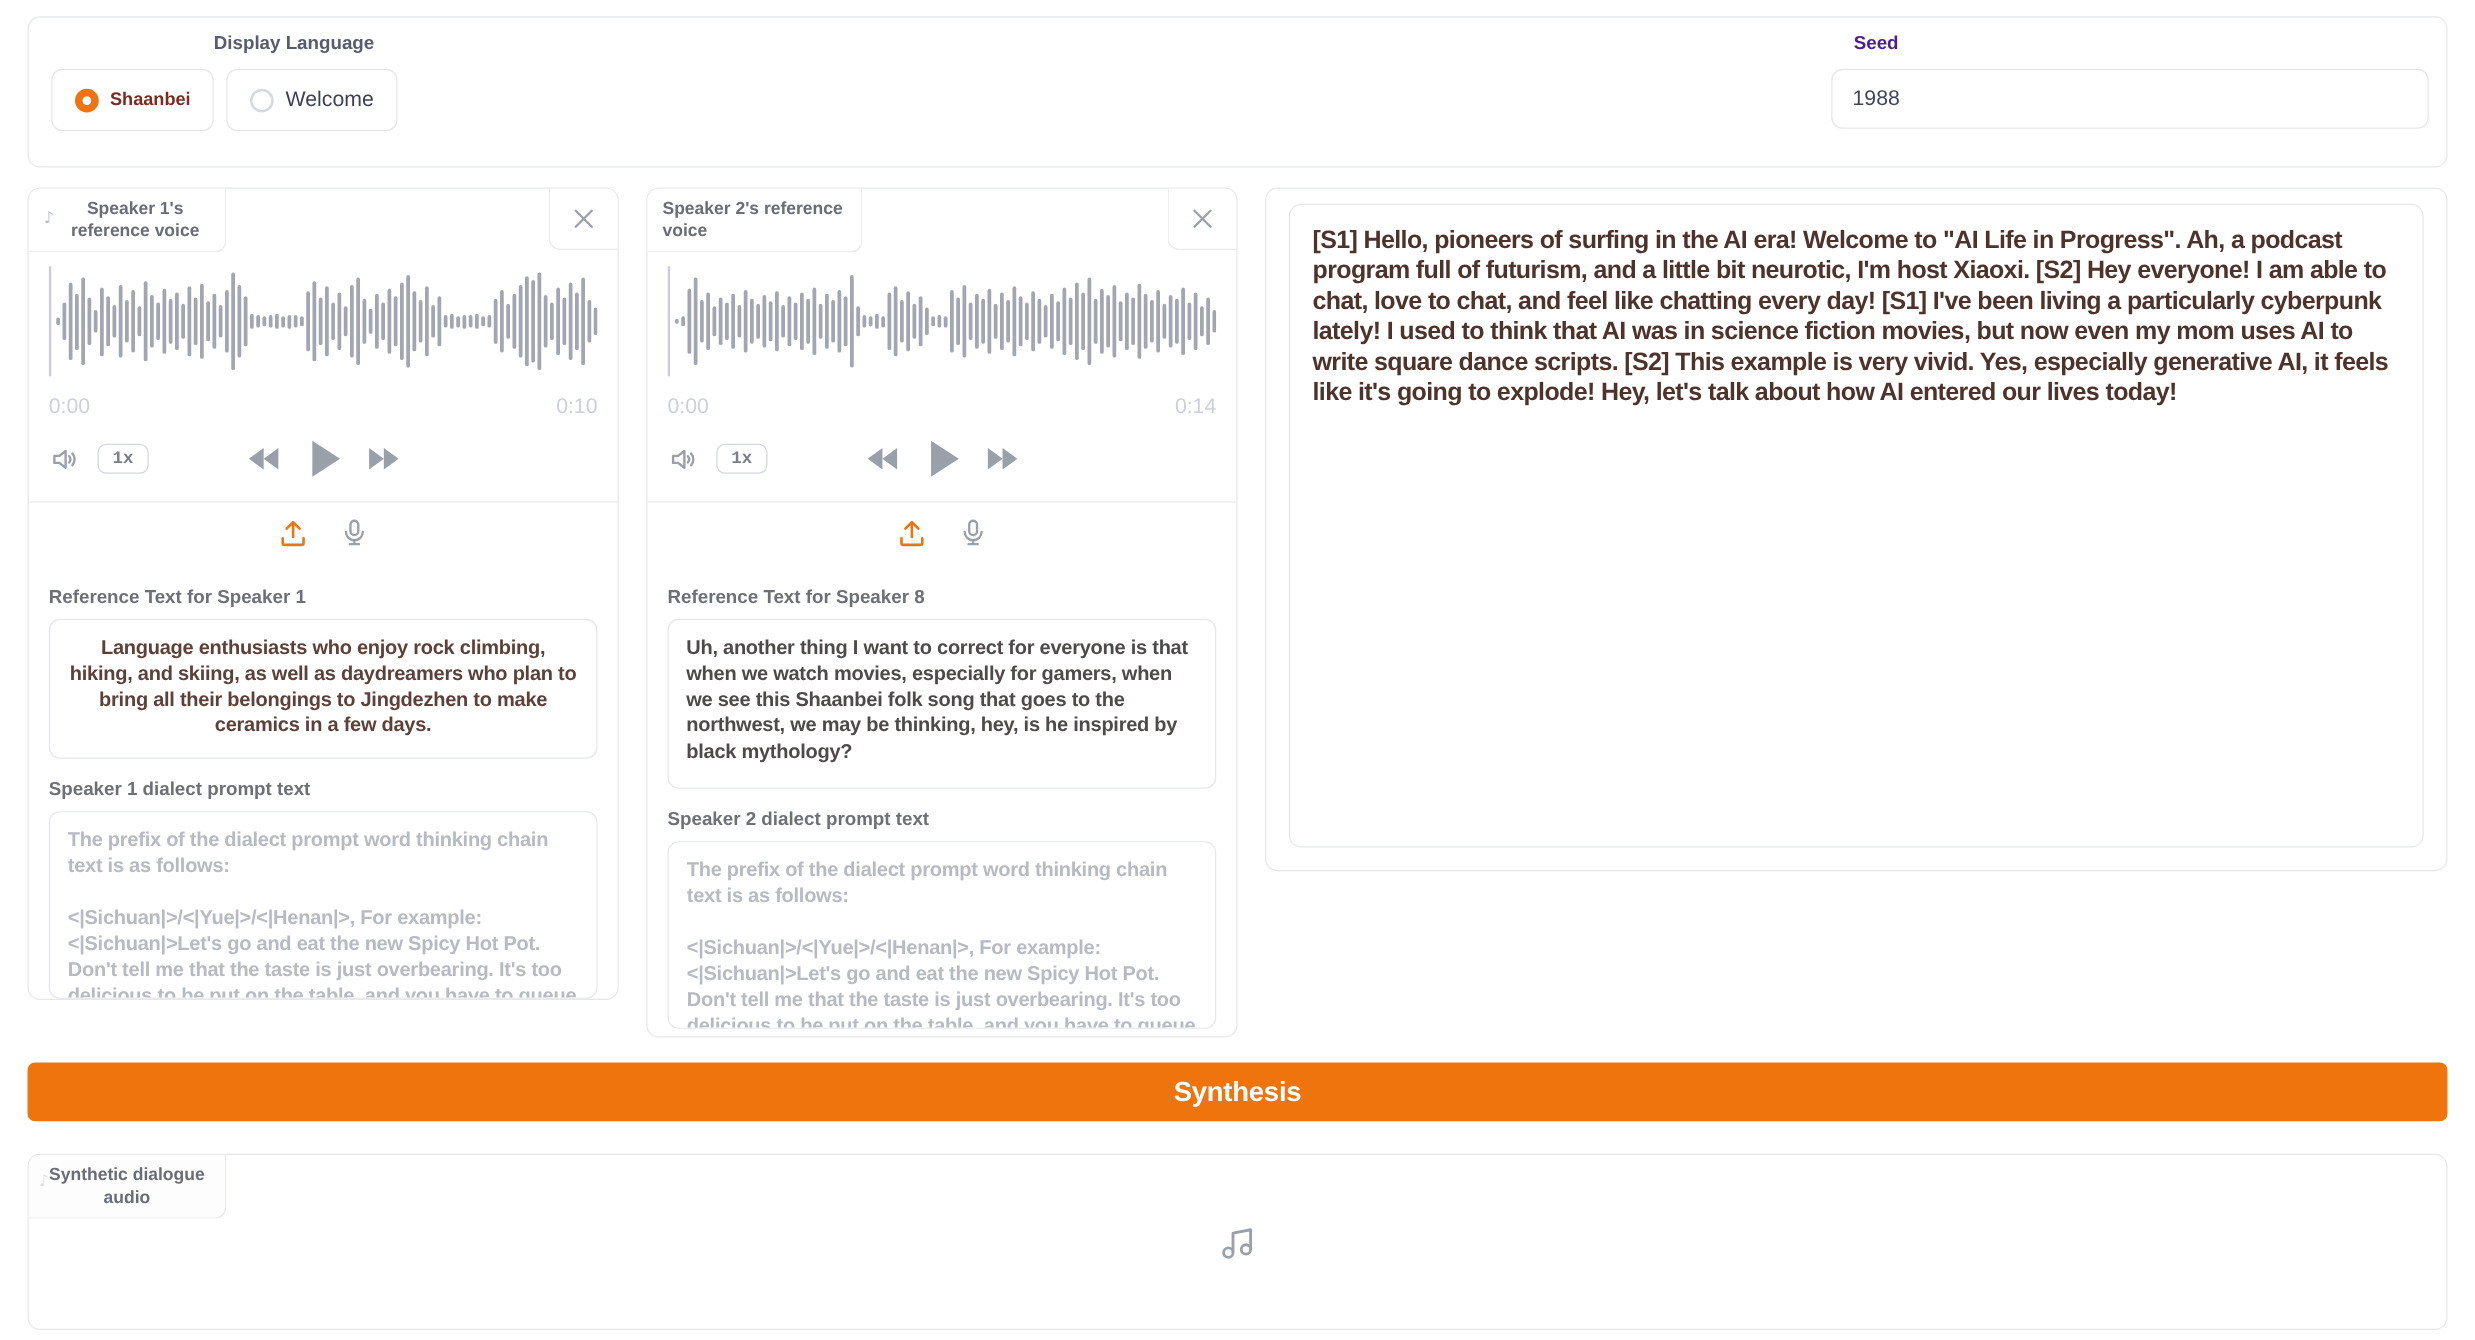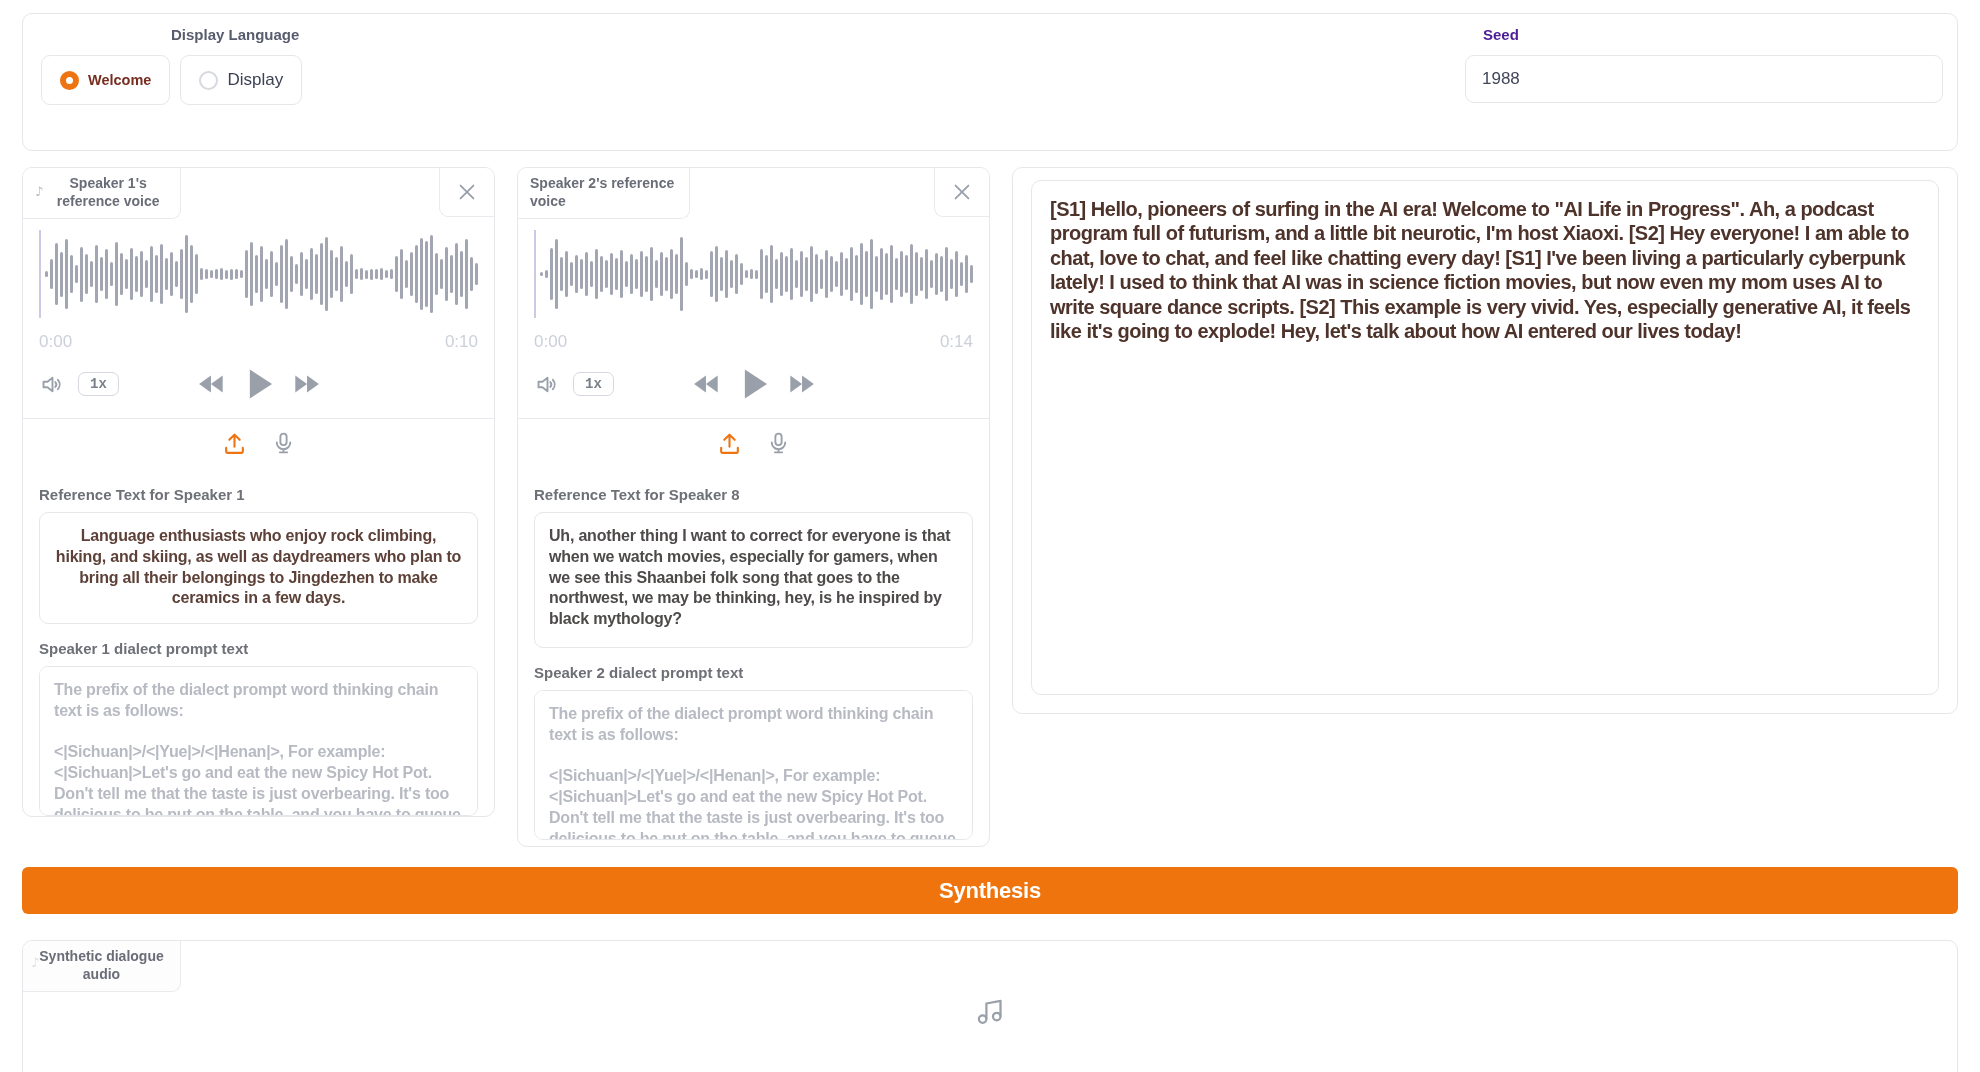--- a/index.html
+++ b/index.html
@@ -3,21 +3,21 @@
 <meta charset="utf-8">
 <style>
   * { box-sizing: border-box; margin: 0; padding: 0; }
   html,body { width: 1980px; height: 1072px; overflow: hidden; background: #ffffff;
               font-family: "Liberation Sans", sans-serif; }
   .page { padding: 13px 22px; }
 
   .card { background: #fff; border: 1px solid #e6e7eb; border-radius: 10px; position: relative; }
 
   
-  .config-panel { height: 138px; display: flex; justify-content: space-between; padding: 10px 14px 14px 18px; }
+  .config-panel { height: 121px; display: flex; justify-content: space-between; padding: 10px 14px 14px 18px; }
   .lang-group { padding-top: 2px; }
   .group-label { font-size: 15px; font-weight: bold; color: #575c6e; }
   .lang-group .group-label { margin-left: 130px; margin-bottom: 12px; }
   .lang-buttons { display: flex; gap: 10px; }
   .lang-option { display: flex; align-items: center; gap: 9px; background: #fff; border: 1px solid #e6e7eb;
                  border-radius: 9px; padding: 0 18px; height: 50px; cursor: pointer; }
   .radio { width: 19px; height: 19px; border-radius: 50%; }
   .radio.checked { border: 6px solid #ee7311; background: #fff; }
   .radio.unchecked { border: 2px solid #d6d9df; background: #fff; }
   .opt-chinese { font-size: 14.5px; font-weight: bold; color: #772d20; }
@@ -105,25 +105,25 @@
 
 <div class="page">
 
   
   <div class="card config-panel">
     <div class="lang-group">
       <div class="group-label">Display Language</div>
       <div class="lang-buttons">
         <div class="lang-option">
           <span class="radio checked"></span>
-          <span class="opt-chinese">Welcome</span>
+          <span class="opt-chinese">Shaanbei</span>
         </div>
         <div class="lang-option">
           <span class="radio unchecked"></span>
-          <span class="opt-english">Display</span>
+          <span class="opt-english">Welcome</span>
         </div>
       </div>
     </div>
     <div class="seed-group">
       <div class="group-label">Seed</div>
       <input class="seed-input" type="text" value="1988" style="">
     </div>
   </div>
 
   

